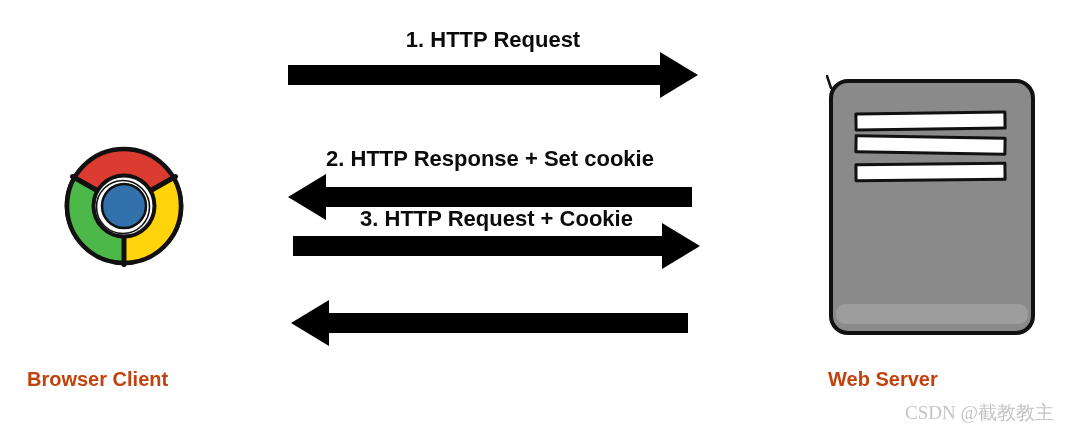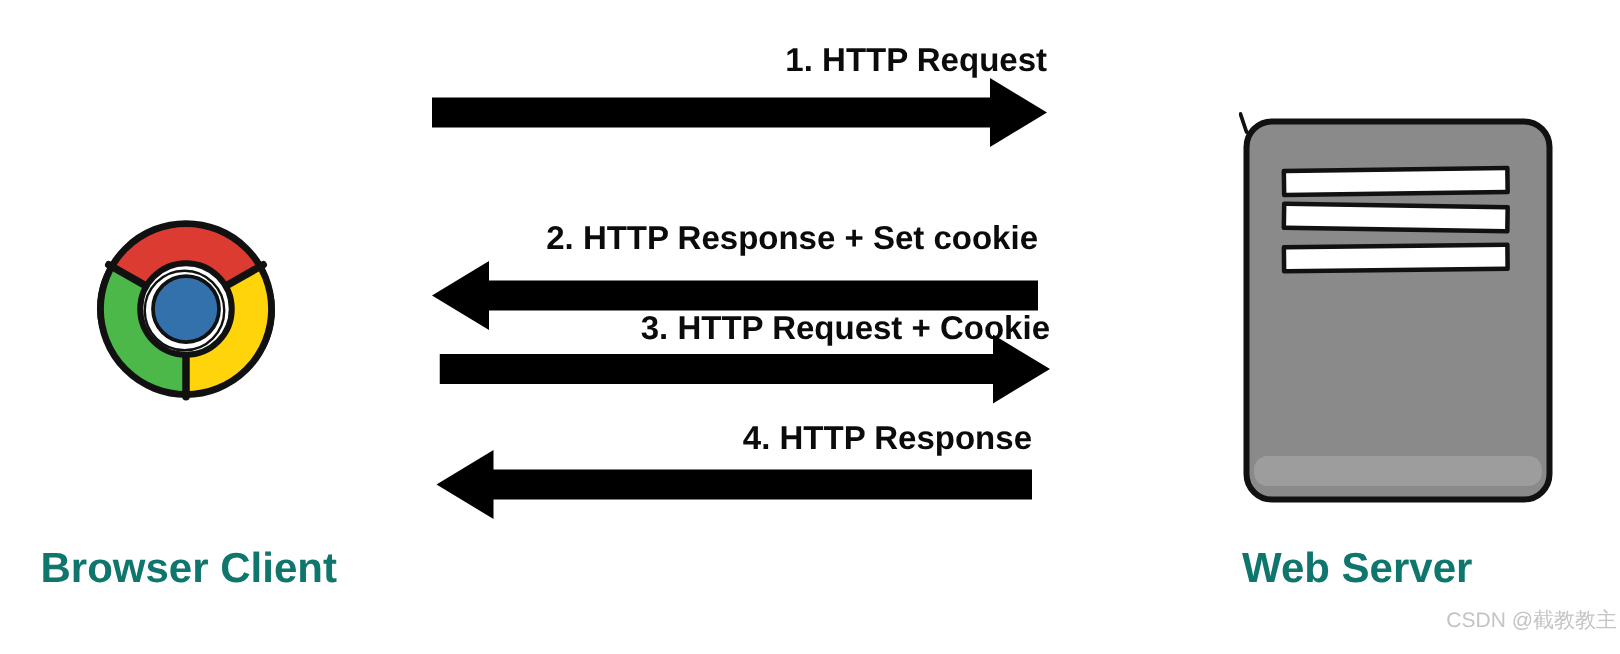--- a/index.html
+++ b/index.html
@@ -9,21 +9,21 @@
     font-family: "Liberation Sans", sans-serif;
     position: relative;
     overflow: hidden;
   }
   .canvas { position: absolute; inset: 0; }
 
   
   .msg { position: absolute; top: 0; height: 436px; }
   .msg .lbl {
     position: absolute; left: 0; width: 100%;
-    text-align: right;
+    text-align: center;
     font-weight: bold; font-size: 22px; line-height: 26px;
     color: #0b0b0b; white-space: nowrap;
   }
   .msg svg.arrow { position: absolute; left: 0; display: block; }
 
   .m1 { left: 288px; width: 410px; }
   .m2 { left: 288px; width: 404px; margin-top: 27px; }
   .m3 { left: 293px; width: 407px; text-decoration: underline; }
   .m4 { left: 291px; width: 397px; }
   .m1 .lbl { top: 27px; }
@@ -34,30 +34,30 @@
   .m2 svg.arrow { top: 145px; }
   .m3 svg.arrow { top: 221px; }
   .m4 svg.arrow { top: 298px; }
 
   
   .client-icon  { position: absolute; left: 59px;  top: 141px; width: 130px; height: 130px; }
   .server-icon  { position: absolute; left: 826px; top: 74px;  width: 212px; height: 264px; }
 
   .entity-label {
     position: absolute;
-    font-weight: bold; font-size: 28px; line-height: 32px;
-    color: #0f766e; white-space: nowrap;
+    font-weight: bold; font-size: 20px; line-height: 32px;
+    color: #c2410c; white-space: nowrap;
   }
   .client-label { left: 27px; top: 363px; }
   .server-label { left: 828px; top: 363px; width: 208px; text-align: left; }
 
   .watermark {
-    position: absolute; right: 2px; top: 401px;
-    font-size: 14px; line-height: 24px;
-    color: #c4c4c4; white-space: nowrap;
+    position: absolute; right: 26px; top: 401px;
+    font-size: 19px; line-height: 24px;
+    color: #c4c4c4; white-space: nowrap; font-family: Liberation Serif, serif;
   }
 </style>
 </head>
 <body>
 
 <div class="canvas">
 
   <div class="msg m1">
     <div class="lbl">1. HTTP Request</div>
     <svg class="arrow" width="410" height="50" viewBox="0 0 410 50">
@@ -73,21 +73,20 @@
   </div>
 
   <div class="msg m3">
     <div class="lbl">3. HTTP Request + Cookie</div>
     <svg class="arrow" width="407" height="50" viewBox="0 0 407 50">
       <polygon points="0,15 369,15 369,2 407,25 369,48 369,35 0,35" fill="#000000"></polygon>
     </svg>
   </div>
 
   <div class="msg m4">
-    <div class="lbl">4. HTTP Response</div>
     <svg class="arrow" width="397" height="50" viewBox="0 0 397 50">
       <polygon points="397,15 38,15 38,2 0,25 38,48 38,35 397,35" fill="#000000"></polygon>
     </svg>
   </div>
 
   <svg class="client-icon" viewBox="0 0 130 130">
     <g stroke-linejoin="round" stroke-linecap="round">
 
       <path d="M65,65 L15.6,36.5 A57,57 0 0 1 114.4,36.5 Z" fill="#DC3B31"></path>
 

